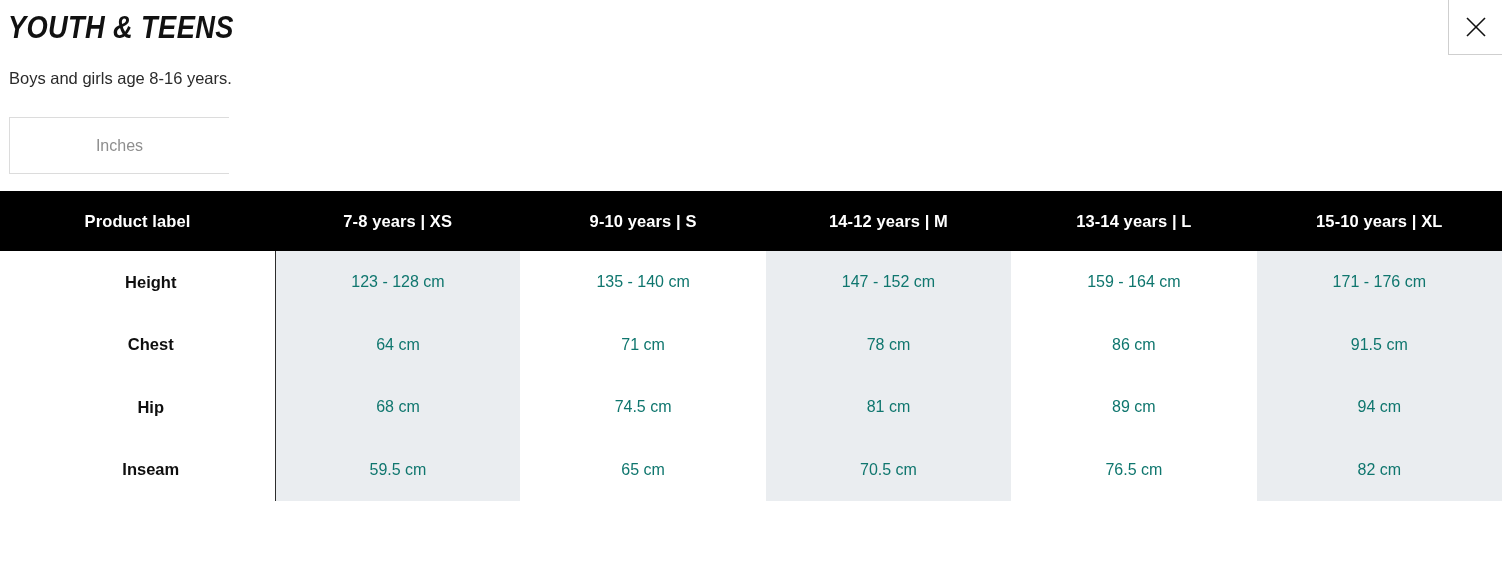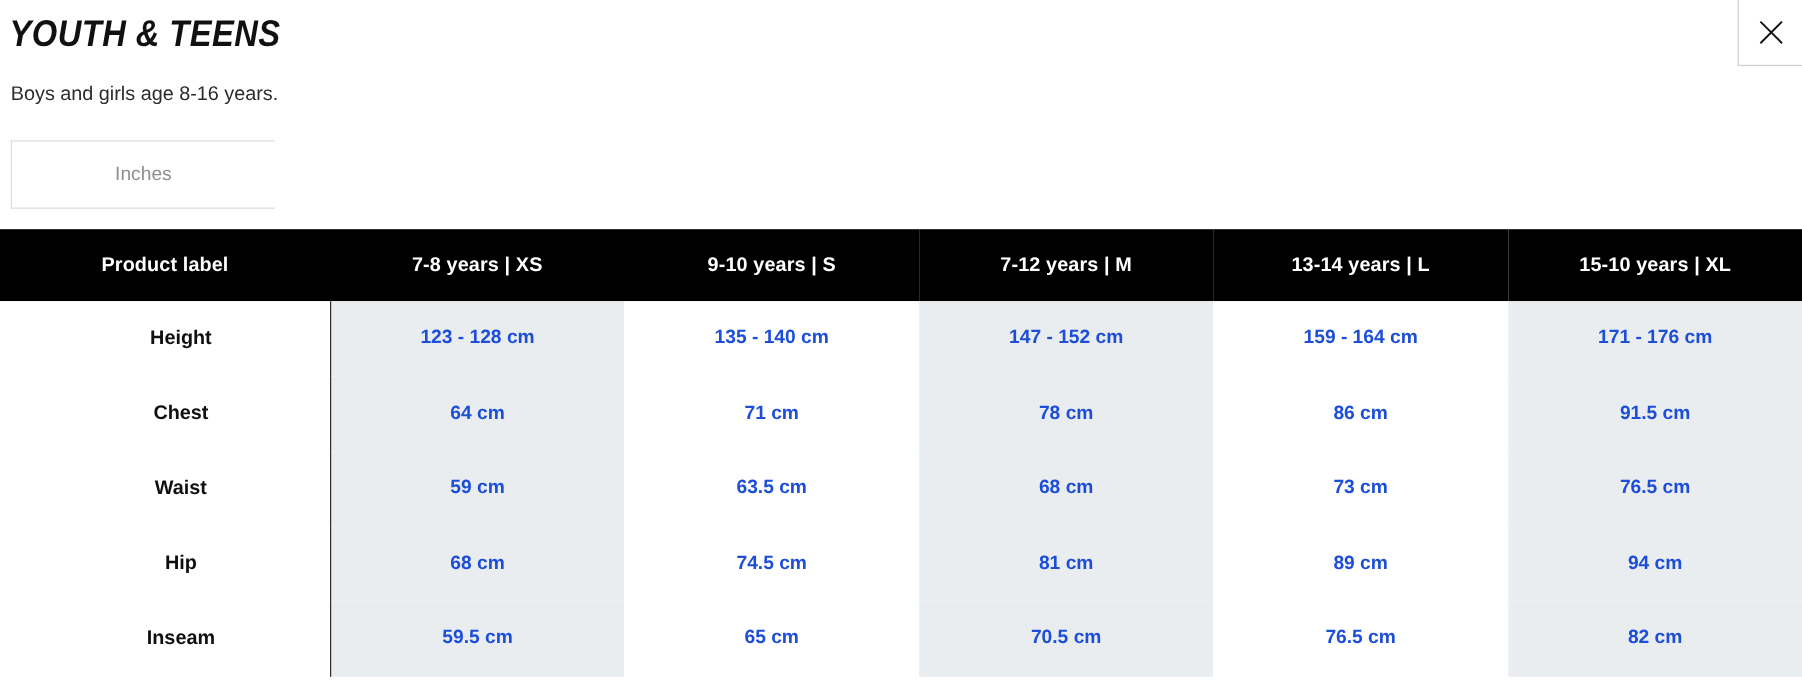--- a/index.html
+++ b/index.html
@@ -120,22 +120,22 @@
     vertical-align: middle;
     white-space: nowrap;
   }
 
   .table tbody td {
     height: 62.5px;
     padding: 0;
     text-align: center;
     vertical-align: middle;
     font-size: 16px;
-    font-weight: 700;
-    color: #1d4ed8;
+    font-weight: 400;
+    color: #0f766e;
     white-space: nowrap;
   }
   .table tbody td.rowlabel {
     font-family: "Liberation Sans Narrow", "Liberation Sans", sans-serif;
     font-size: 16.5px;
     font-weight: 700;
     color: #0f0f0f;
     background: #ffffff;
     border-right: 1px solid #2c2c2c;
     padding-left: 27px;
@@ -169,21 +169,21 @@
       <col class="c-size">
       <col class="c-size">
       <col class="c-size">
       <col class="c-size">
   </colgroup>
   <thead>
     <tr>
       <th>Product label</th>
       <th>7-8 years | XS</th>
       <th>9-10 years | S</th>
-      <th>7-12 years | M</th>
+      <th>14-12 years | M</th>
       <th>13-14 years | L</th>
       <th>15-10 years | XL</th>
     </tr>
   </thead>
   <tbody>
     <tr>
       <td class="rowlabel">Height</td>
       <td class="shaded">123 - 128 cm</td>
       <td class="plain">135 - 140 cm</td>
       <td class="shaded">147 - 152 cm</td>
@@ -192,28 +192,20 @@
     </tr>
     <tr>
       <td class="rowlabel">Chest</td>
       <td class="shaded">64 cm</td>
       <td class="plain">71 cm</td>
       <td class="shaded">78 cm</td>
       <td class="plain">86 cm</td>
       <td class="shaded">91.5 cm</td>
     </tr>
     <tr>
-      <td class="rowlabel">Waist</td>
-      <td class="shaded">59 cm</td>
-      <td class="plain">63.5 cm</td>
-      <td class="shaded">68 cm</td>
-      <td class="plain">73 cm</td>
-      <td class="shaded">76.5 cm</td>
-    </tr>
-    <tr>
       <td class="rowlabel">Hip</td>
       <td class="shaded">68 cm</td>
       <td class="plain">74.5 cm</td>
       <td class="shaded">81 cm</td>
       <td class="plain">89 cm</td>
       <td class="shaded">94 cm</td>
     </tr>
     <tr>
       <td class="rowlabel">Inseam</td>
       <td class="shaded">59.5 cm</td>

